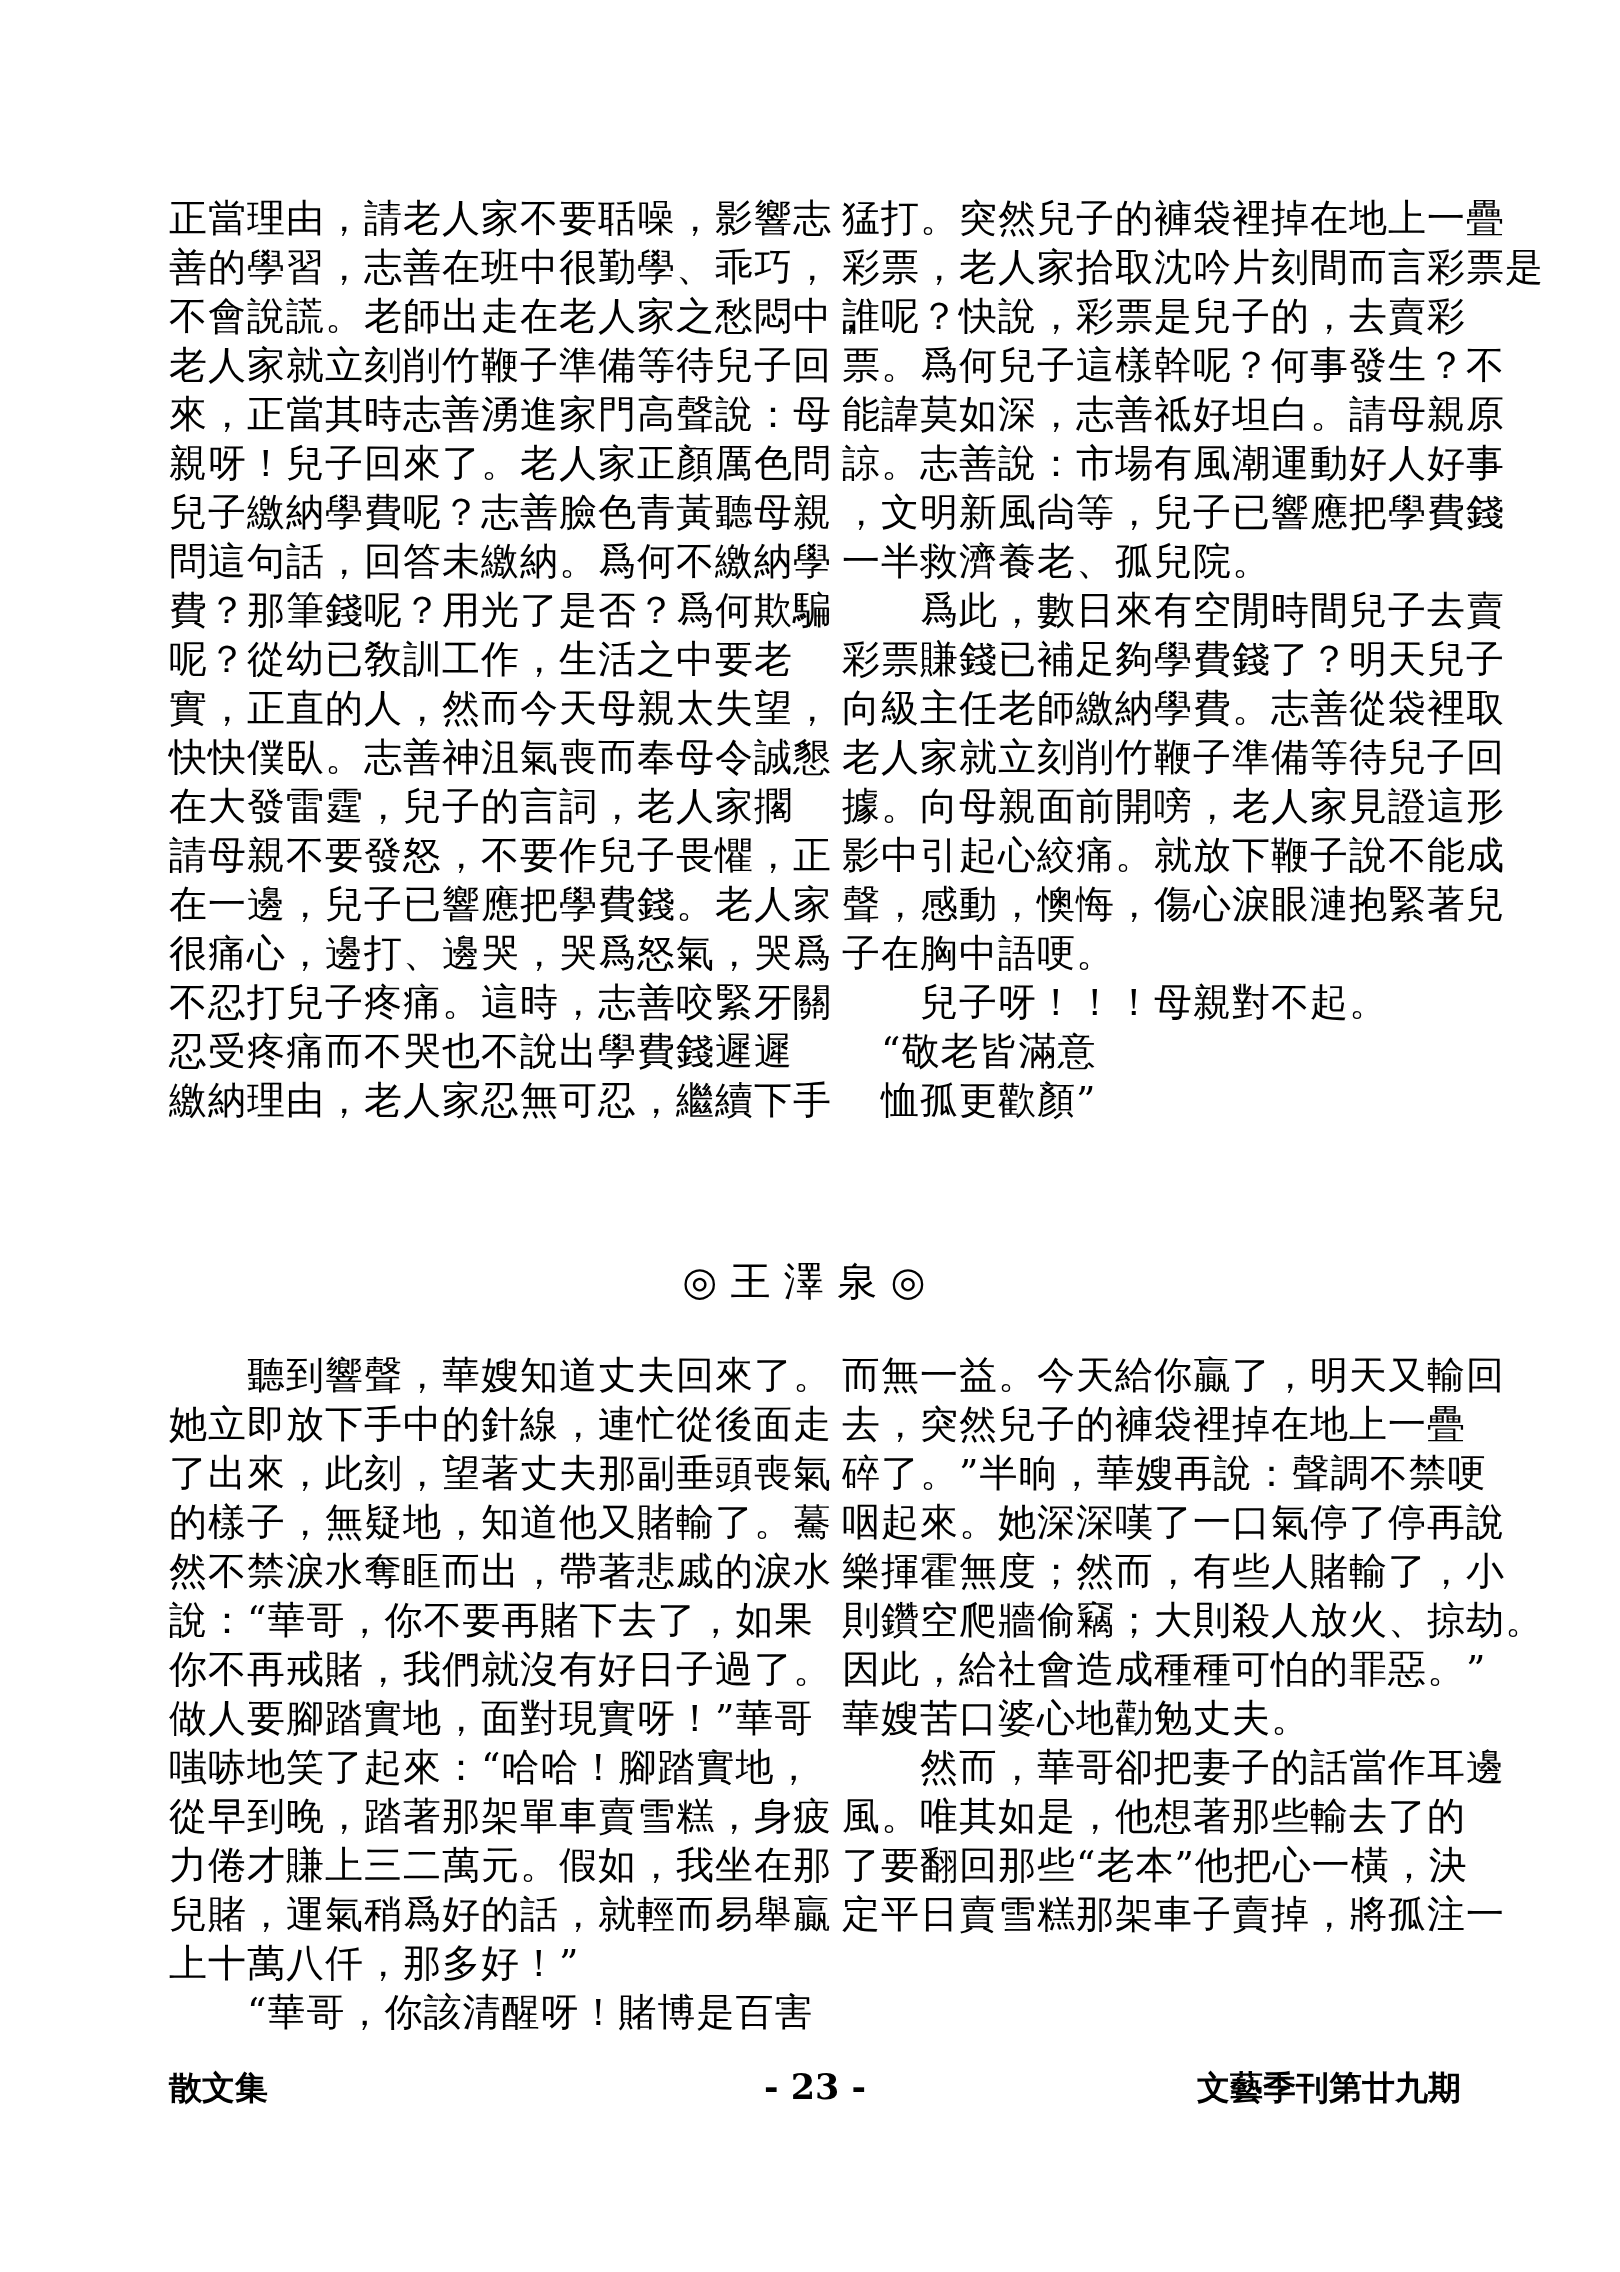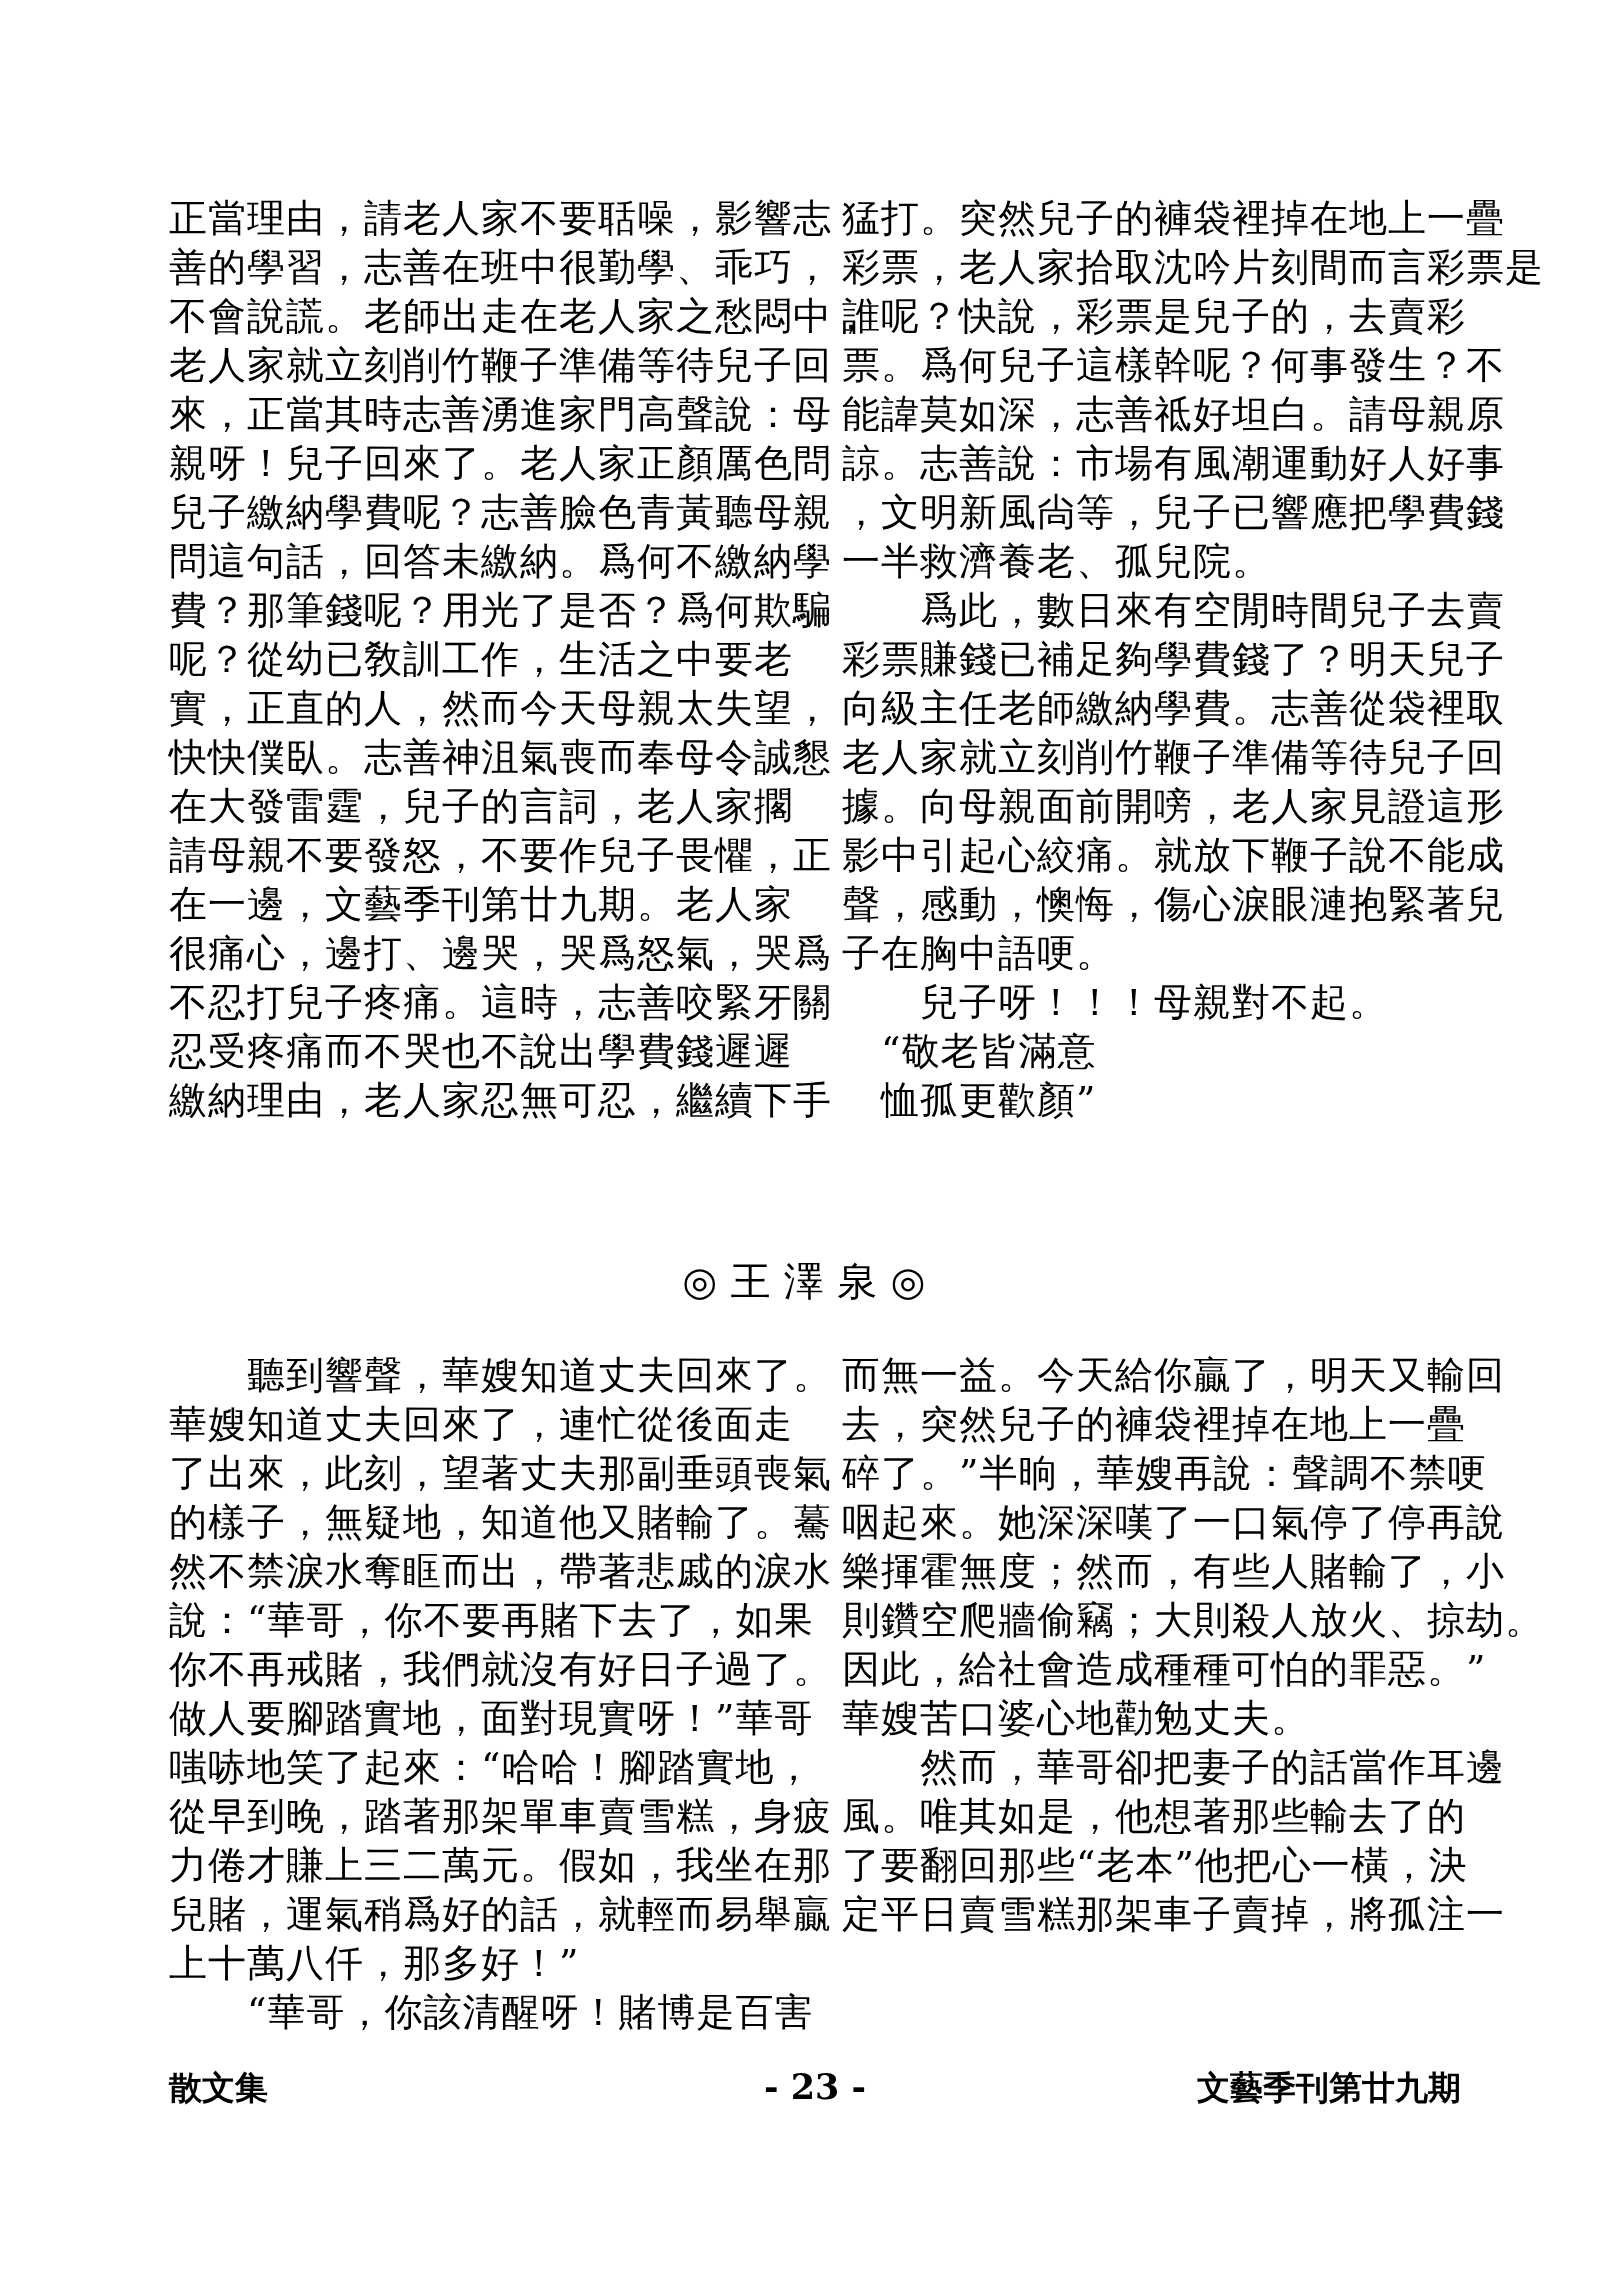--- a/index.html
+++ b/index.html
@@ -51,21 +51,21 @@
         <div class="tline">來，正當其時志善湧進家門高聲說：母</div>
         <div class="tline">親呀！兒子回來了。老人家正顏厲色問</div>
         <div class="tline">兒子繳納學費呢？志善臉色青黃聽母親</div>
         <div class="tline">問這句話，回答未繳納。爲何不繳納學</div>
         <div class="tline">費？那筆錢呢？用光了是否？爲何欺騙</div>
         <div class="tline">呢？從幼已敎訓工作，生活之中要老</div>
         <div class="tline">實，正直的人，然而今天母親太失望，</div>
         <div class="tline">快快僕臥。志善神沮氣喪而奉母令誠懇</div>
         <div class="tline">在大發雷霆，兒子的言詞，老人家擱</div>
         <div class="tline">請母親不要發怒，不要作兒子畏懼，正</div>
-        <div class="tline">在一邊，文藝季刊第廿九期。老人家</div>
+        <div class="tline">在一邊，兒子已響應把學費錢。老人家</div>
         <div class="tline">很痛心，邊打、邊哭，哭爲怒氣，哭爲</div>
         <div class="tline">不忍打兒子疼痛。這時，志善咬緊牙關</div>
         <div class="tline">忍受疼痛而不哭也不說出學費錢遲遲</div>
         <div class="tline">繳納理由，老人家忍無可忍，繼續下手</div>
       </div>
     <div class="col">
         <div class="tline">猛打。突然兒子的褲袋裡掉在地上一疊</div>
         <div class="tline">彩票，老人家拾取沈吟片刻間而言彩票是</div>
         <div class="tline">誰呢？快說，彩票是兒子的，去賣彩</div>
         <div class="tline">票。爲何兒子這樣幹呢？何事發生？不</div>
@@ -85,21 +85,21 @@
         <div class="tline">　“敬老皆滿意</div>
         <div class="tline">　恤孤更歡顏”</div>
       </div>
   </section>
 
   <div class="article-author">◎王澤泉◎</div>
 
   <section class="two-col cols-bottom">
     <div class="col">
         <div class="tline">　　聽到響聲，華嫂知道丈夫回來了。</div>
-        <div class="tline">華嫂知道丈夫回來了，連忙從後面走</div>
+        <div class="tline">她立即放下手中的針線，連忙從後面走</div>
         <div class="tline">了出來，此刻，望著丈夫那副垂頭喪氣</div>
         <div class="tline">的樣子，無疑地，知道他又賭輸了。驀</div>
         <div class="tline">然不禁淚水奪眶而出，帶著悲戚的淚水</div>
         <div class="tline">說：“華哥，你不要再賭下去了，如果</div>
         <div class="tline">你不再戒賭，我們就沒有好日子過了。</div>
         <div class="tline">做人要腳踏實地，面對現實呀！”華哥</div>
         <div class="tline">嗤哧地笑了起來：“哈哈！腳踏實地，</div>
         <div class="tline">從早到晚，踏著那架單車賣雪糕，身疲</div>
         <div class="tline">力倦才賺上三二萬元。假如，我坐在那</div>
         <div class="tline">兒賭，運氣稍爲好的話，就輕而易舉贏</div>

